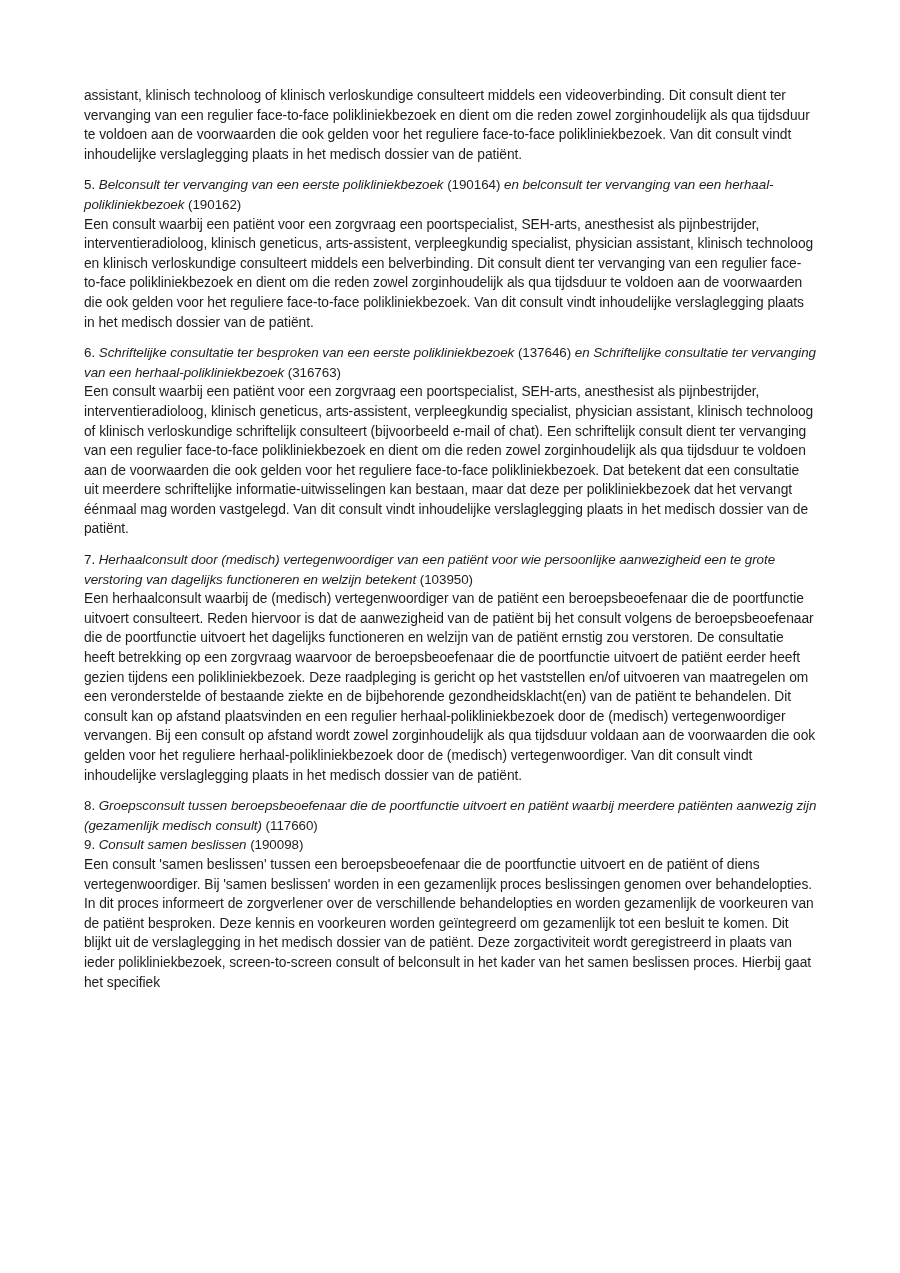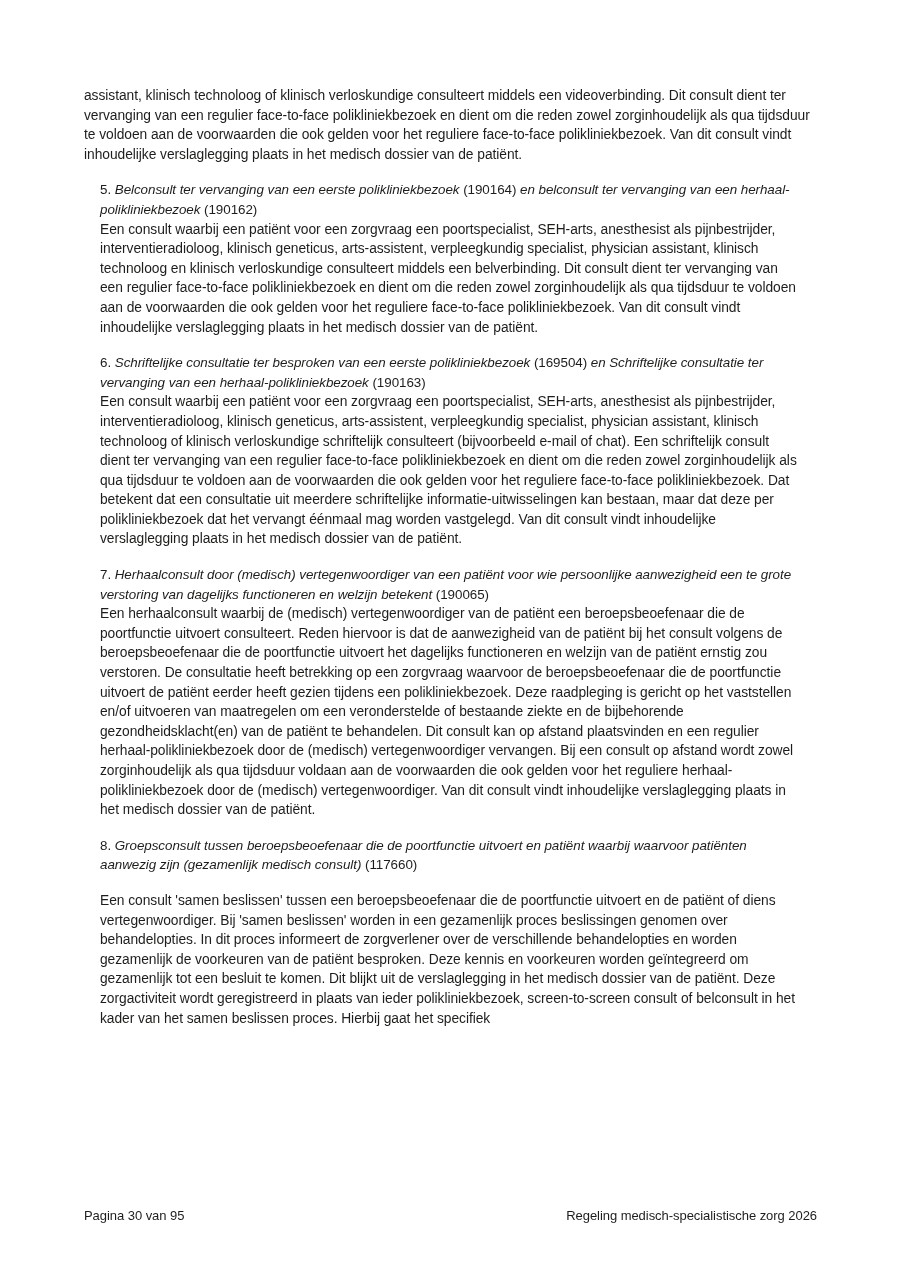--- a/index.html
+++ b/index.html
@@ -19,21 +19,21 @@
     top: 86px;
     width: 733px;
   }
   .body-text {
     margin: 0 0 11px 0;
     font-size: 13.8px;
     line-height: 19.6px;
     letter-spacing: -0.05px;
     text-align: left;
   }
-  .section { margin: 16px; }
+  .section { margin: 0; }
   .heading {
     margin: 0;
     font-size: 13.4px;
     line-height: 19.6px;
     font-weight: normal;
     letter-spacing: -0.05px;
   }
   .heading .em { font-style: italic; }
   .heading .rm { font-style: normal; }
   .page-footer {
@@ -55,36 +55,33 @@
   <main class="content">
 
     <p class="body-text">assistant, klinisch technoloog of klinisch verloskundige consulteert middels een videoverbinding. Dit consult dient ter vervanging van een regulier face-to-face polikliniekbezoek en dient om die reden zowel zorginhoudelijk als qua tijdsduur te voldoen aan de voorwaarden die ook gelden voor het reguliere face-to-face polikliniekbezoek. Van dit consult vindt inhoudelijke verslaglegging plaats in het medisch dossier van de patiënt.</p>
 
     <section class="section">
       <h2 class="heading"><span class="rm">5. </span><span class="em">Belconsult ter vervanging van een eerste polikliniekbezoek</span><span class="rm"> (190164) </span><span class="em">en belconsult ter vervanging van een herhaal-polikliniekbezoek</span><span class="rm"> (190162)</span></h2>
       <p class="body-text">Een consult waarbij een patiënt voor een zorgvraag een poortspecialist, SEH-arts, anesthesist als pijnbestrijder, interventieradioloog, klinisch geneticus, arts-assistent, verpleegkundig specialist, physician assistant, klinisch technoloog en klinisch verloskundige consulteert middels een belverbinding. Dit consult dient ter vervanging van een regulier face-to-face polikliniekbezoek en dient om die reden zowel zorginhoudelijk als qua tijdsduur te voldoen aan de voorwaarden die ook gelden voor het reguliere face-to-face polikliniekbezoek. Van dit consult vindt inhoudelijke verslaglegging plaats in het medisch dossier van de patiënt.</p>
     </section>
 
     <section class="section">
-      <h2 class="heading"><span class="rm">6. </span><span class="em">Schriftelijke consultatie ter besproken van een eerste polikliniekbezoek</span><span class="rm"> (169504) </span><span class="em">en Schriftelijke consultatie ter vervanging van een herhaal-polikliniekbezoek</span><span class="rm"> (190163)</span></h2>
+      <h2 class="heading"><span class="rm">6. </span><span class="em">Schriftelijke consultatie ter besproken van een eerste polikliniekbezoek</span><span class="rm"> (137646) </span><span class="em">en Schriftelijke consultatie ter vervanging van een herhaal-polikliniekbezoek</span><span class="rm"> (316763)</span></h2>
       <p class="body-text">Een consult waarbij een patiënt voor een zorgvraag een poortspecialist, SEH-arts, anesthesist als pijnbestrijder, interventieradioloog, klinisch geneticus, arts-assistent, verpleegkundig specialist, physician assistant, klinisch technoloog of klinisch verloskundige schriftelijk consulteert (bijvoorbeeld e-mail of chat). Een schriftelijk consult dient ter vervanging van een regulier face-to-face polikliniekbezoek en dient om die reden zowel zorginhoudelijk als qua tijdsduur te voldoen aan de voorwaarden die ook gelden voor het reguliere face-to-face polikliniekbezoek. Dat betekent dat een consultatie uit meerdere schriftelijke informatie-uitwisselingen kan bestaan, maar dat deze per polikliniekbezoek dat het vervangt éénmaal mag worden vastgelegd. Van dit consult vindt inhoudelijke verslaglegging plaats in het medisch dossier van de patiënt.</p>
     </section>
 
     <section class="section">
-      <h2 class="heading"><span class="rm">7. </span><span class="em">Herhaalconsult door (medisch) vertegenwoordiger van een patiënt voor wie persoonlijke aanwezigheid een te grote verstoring van dagelijks functioneren en welzijn betekent</span><span class="rm"> (190065)</span></h2>
+      <h2 class="heading"><span class="rm">7. </span><span class="em">Herhaalconsult door (medisch) vertegenwoordiger van een patiënt voor wie persoonlijke aanwezigheid een te grote verstoring van dagelijks functioneren en welzijn betekent</span><span class="rm"> (103950)</span></h2>
       <p class="body-text">Een herhaalconsult waarbij de (medisch) vertegenwoordiger van de patiënt een beroepsbeoefenaar die de poortfunctie uitvoert consulteert. Reden hiervoor is dat de aanwezigheid van de patiënt bij het consult volgens de beroepsbeoefenaar die de poortfunctie uitvoert het dagelijks functioneren en welzijn van de patiënt ernstig zou verstoren. De consultatie heeft betrekking op een zorgvraag waarvoor de beroepsbeoefenaar die de poortfunctie uitvoert de patiënt eerder heeft gezien tijdens een polikliniekbezoek. Deze raadpleging is gericht op het vaststellen en/of uitvoeren van maatregelen om een veronderstelde of bestaande ziekte en de bijbehorende gezondheidsklacht(en) van de patiënt te behandelen. Dit consult kan op afstand plaatsvinden en een regulier herhaal-polikliniekbezoek door de (medisch) vertegenwoordiger vervangen. Bij een consult op afstand wordt zowel zorginhoudelijk als qua tijdsduur voldaan aan de voorwaarden die ook gelden voor het reguliere herhaal-polikliniekbezoek door de (medisch) vertegenwoordiger. Van dit consult vindt inhoudelijke verslaglegging plaats in het medisch dossier van de patiënt.</p>
     </section>
 
     <section class="section">
-      <h2 class="heading"><span class="rm">8. </span><span class="em">Groepsconsult tussen beroepsbeoefenaar die de poortfunctie uitvoert en patiënt waarbij waarvoor patiënten aanwezig zijn (gezamenlijk medisch consult)</span><span class="rm"> (117660)</span></h2>
+      <h2 class="heading"><span class="rm">8. </span><span class="em">Groepsconsult tussen beroepsbeoefenaar die de poortfunctie uitvoert en patiënt waarbij meerdere patiënten aanwezig zijn (gezamenlijk medisch consult)</span><span class="rm"> (117660)</span></h2>
     </section>
 
     <section class="section">
+      <h2 class="heading"><span class="rm">9. </span><span class="em">Consult samen beslissen</span><span class="rm"> (190098)</span></h2>
       <p class="body-text">Een consult 'samen beslissen' tussen een beroepsbeoefenaar die de poortfunctie uitvoert en de patiënt of diens vertegenwoordiger. Bij 'samen beslissen' worden in een gezamenlijk proces beslissingen genomen over behandelopties. In dit proces informeert de zorgverlener over de verschillende behandelopties en worden gezamenlijk de voorkeuren van de patiënt besproken. Deze kennis en voorkeuren worden geïntegreerd om gezamenlijk tot een besluit te komen. Dit blijkt uit de verslaglegging in het medisch dossier van de patiënt. Deze zorgactiviteit wordt geregistreerd in plaats van ieder polikliniekbezoek, screen-to-screen consult of belconsult in het kader van het samen beslissen proces. Hierbij gaat het specifiek</p>
     </section>
 
   </main>
 
-  <footer class="page-footer">
-    <span>Pagina 30 van 95</span>
-    <span>Regeling medisch-specialistische zorg 2026</span>
-  </footer>
 </div>
 
 </body></html>

